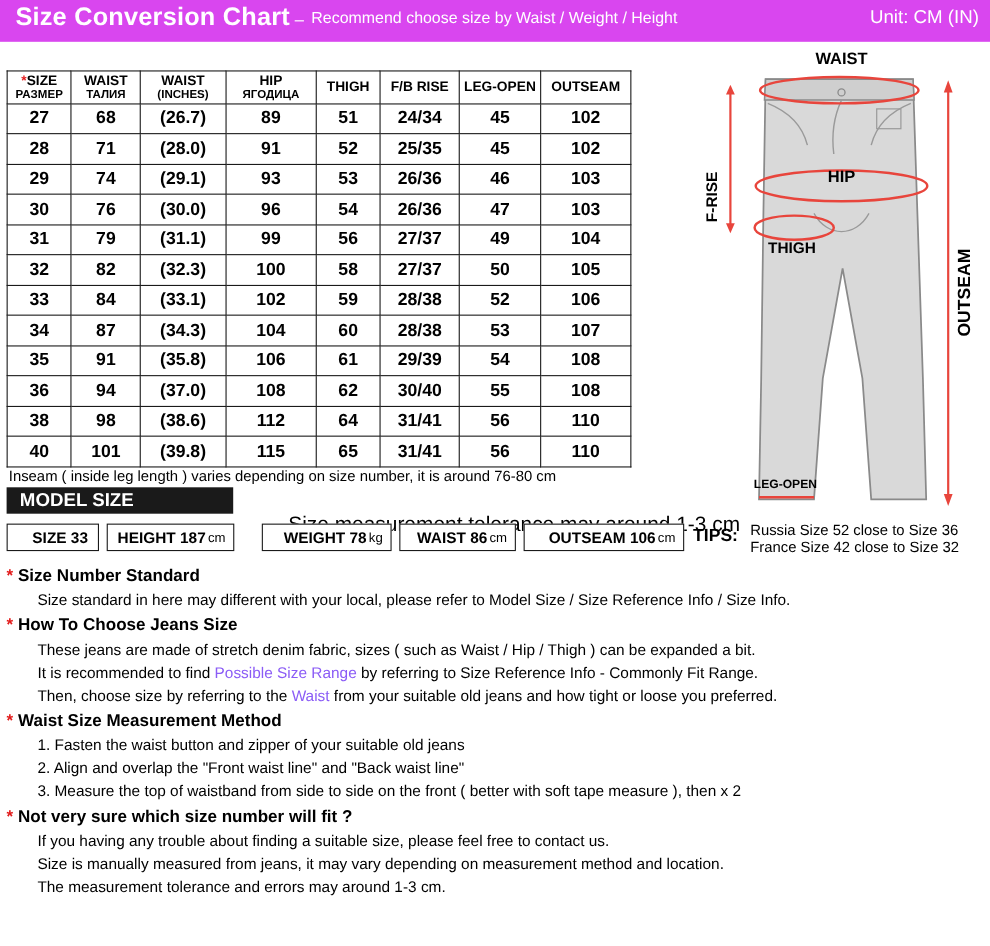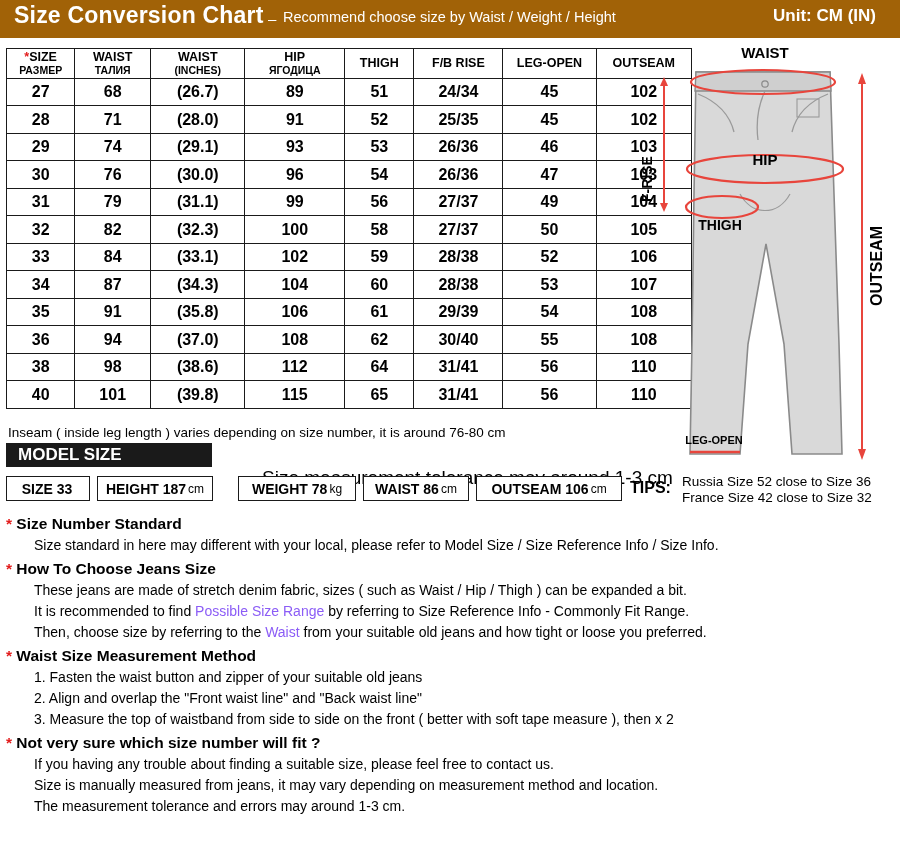--- a/index.html
+++ b/index.html
@@ -9,41 +9,41 @@
     background:#ffffff;
     font-family:"Liberation Sans", sans-serif;
     color:#000;
     overflow:hidden;
   }
   .page { position:relative; width:900px; height:860px; }
 
   
   .header {
     position:absolute; left:0; top:0; width:900px; height:38px;
-    background:#a16207; color:#fff;
+    background:#d946ef; color:#fff;
   }
   .header .title {
     position:absolute; left:14px; top:2px;
     font-size:23px; font-weight:bold; letter-spacing:0.2px;
   }
   .header .dash {
     position:absolute; left:268px; top:10px; font-size:15px;
   }
   .header .recommend {
     position:absolute; left:283px; top:9px; font-size:14.5px;
   }
   .header .unit {
-    position:absolute; right:24px; top:6px; font-size:17px; font-weight:bold;
+    position:absolute; right:10px; top:6px; font-size:17px; font-weight:normal;
   }
 
   
   .tbl {
-    position:absolute; left:6px; top:48px;
+    position:absolute; left:6px; top:64px;
     border-collapse:collapse;
-    width:686px;
+    width:568px;
   }
   .tbl th, .tbl td {
     border:1px solid #1a1a1a;
     text-align:center;
     font-size:15.5px;
     font-weight:bold;
     height:27.5px;
     padding:0;
     background:#fff;
   }
@@ -75,21 +75,21 @@
     position:absolute; left:6px; top:443px;
     width:206px; height:24px; background:#1a1a1a;
   }
   .model-band span {
     color:#fff; font-size:17px; font-weight:bold;
     position:absolute; left:12px; top:2px;
   }
   .chip {
     position:absolute; top:476px; height:25px;
     border:1.5px solid #1a1a1a; background:#fff;
-    font-size:14px; display:flex; align-items:center; justify-content:center;
+    font-size:14px; display:flex; align-items:center; justify-content:flex-end;
     padding:0 7px; white-space:nowrap;
   }
   .chip b { font-weight:bold; }
   .chip .u { font-size:12px; margin-left:2px; }
   #chip1 { left:6px;   width:84px; }
   #chip2 { left:97px;  width:116px; }
   #chip3 { left:238px; width:118px; }
   #chip4 { left:363px; width:106px; }
   #chip5 { left:476px; width:146px; }
 

